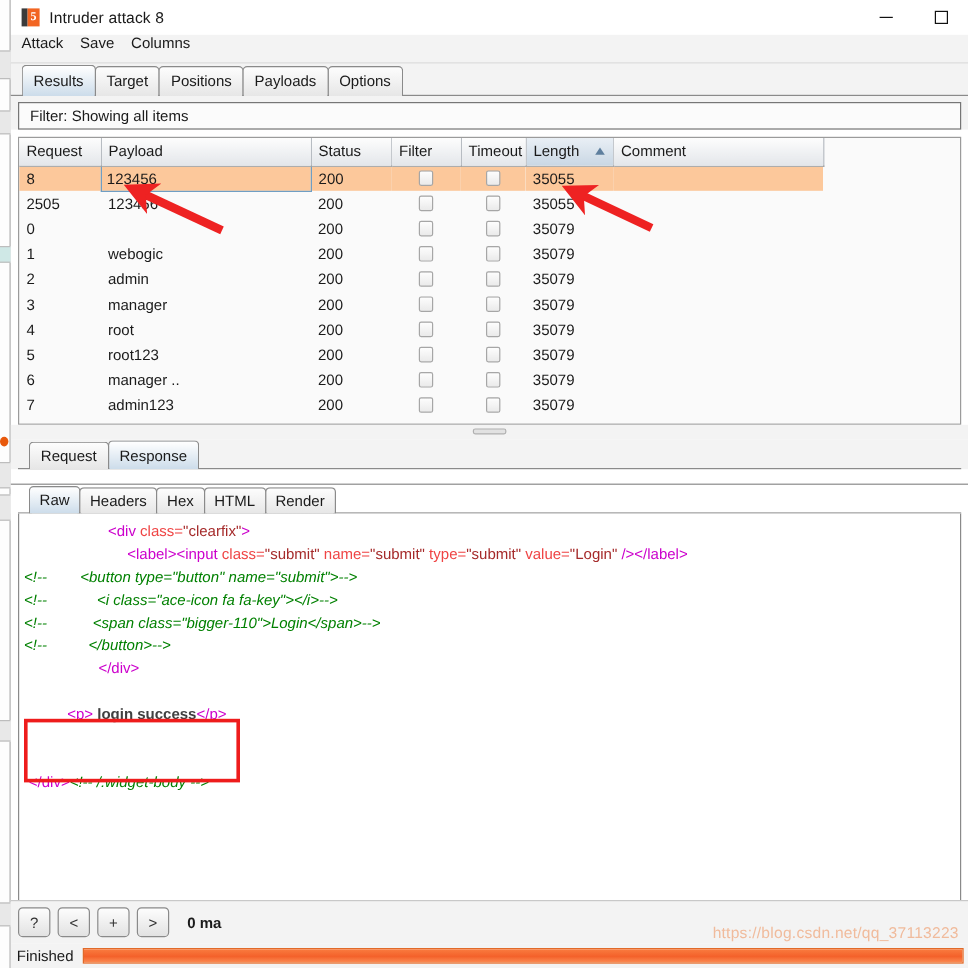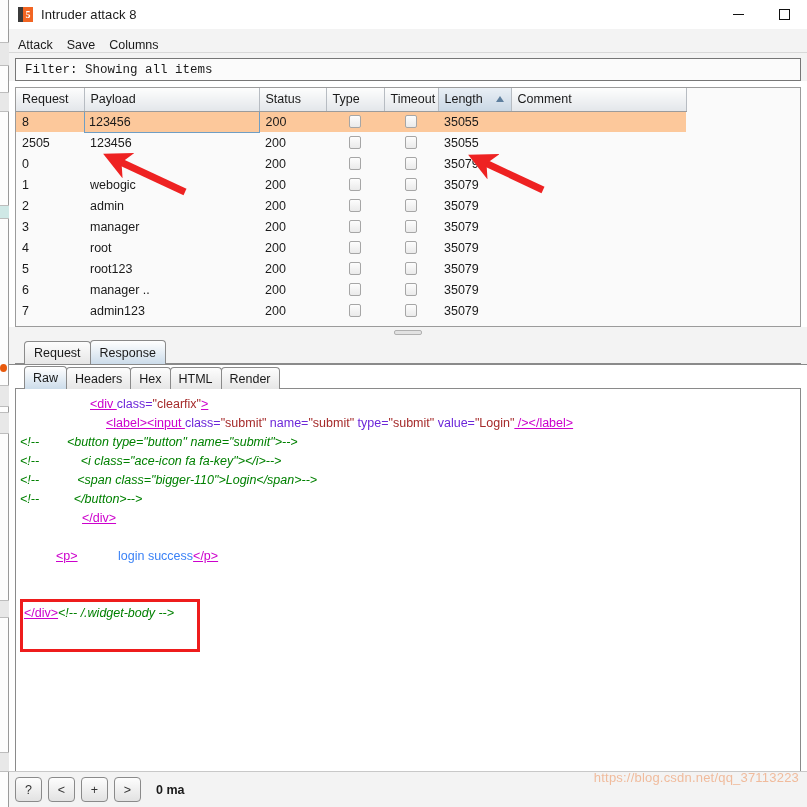--- a/index.html
+++ b/index.html
@@ -94,21 +94,21 @@
   .win-btn .max-glyph {
     display: block; width: 11px; height: 11px;
     border: 1.4px solid #111;
   }
 
   
   .menubar {
     height: 24px;
     background: #f3f3f3;
     border-bottom: 1px solid #d8d8d8;
-    display: flex; align-items: flex-end;
+    display: flex; align-items: flex-start;
     padding-left: 9px;
     flex: none;
   }
   .menu-item {
     font-size: 12.5px; color: #1a1a1a;
     margin-right: 14px;
     cursor: default;
   }
 
   
@@ -155,21 +155,20 @@
   
   .filterbar-wrap { padding: 5px 6px 0 6px; flex: none; background:#f3f3f3; }
   .filterbar {
     height: 23px;
     background: #fbfbfb;
     border: 1px solid #767676;
     display: flex; align-items: center;
     padding-left: 9px;
     font-size: 12.5px; color: #1a1a1a;
     cursor: default;
-    font-family: Liberation Mono, monospace;
   }
 
   
   .table-wrap {
     margin: 6px 6px 0 6px;
     border: 1px solid #9b9b9b;
     background: #fafafa;
     flex: none;
     height: 240px;
     position: relative;
@@ -262,21 +261,21 @@
   .subtabstrip .tab.active { height: 24px; }
 
   .subtabstrip2 {
     height: 25px;
     background: #ffffff;
     display: flex; align-items: flex-end;
     padding-left: 15px;
     position: relative;
     flex: none;
     border-top: 1px solid #8a8a8a;
-    margin-top: 0;
+    margin-top: 12px;
   }
   .subtabstrip2::after {
     content: ""; position: absolute; left: 6px; right: 6px; bottom: 0;
     height: 1px; background: #8a8a8a;
   }
   .subtabstrip2 .tab { font-size: 12.5px; height: 22px; padding: 0 8px; }
   .subtabstrip2 .tab.active { height: 23px; }
 
   
   .code-area {
@@ -290,25 +289,25 @@
     overflow: hidden;
     font-family: "Liberation Sans", sans-serif;
     font-size: 12.5px;
     padding-top: 6px;
   }
   .code-line {
     height: 19px; line-height: 19px;
     white-space: pre;
     padding-left: 4px;
   }
-  .tag   { color: #cc00cc; text-decoration: underline; }
-  .attr  { color: #6d28d9; }
+  .tag   { color: #cc00cc; }
+  .attr  { color: #ef4444; }
   .val   { color: #a52a2a; }
   .cmt   { color: #008000; font-style: italic; }
-  .txt   { color: #3b82f6; font-weight: normal; margin-left: 37px; }
+  .txt   { color: #404040; font-weight: bold; }
 
   
   .overlay {
     position: absolute; left: 0; top: 0;
     width: 807px; height: 807px;
     pointer-events: none;
   }
   .redbox {
     position: absolute;
     border: 3px solid #ee1c1c;
@@ -424,20 +423,27 @@
           </div>
       </div>
     </div>
 
     <div class="menubar">
       <div class="menu-item">Attack</div>
       <div class="menu-item">Save</div>
       <div class="menu-item">Columns</div>
     </div>
 
+    <div class="tabstrip">
+      <div class="tab active">Results</div>
+      <div class="tab">Target</div>
+      <div class="tab">Positions</div>
+      <div class="tab">Payloads</div>
+      <div class="tab">Options</div>
+    </div>
 
     <div class="panel">
 
       <div class="filterbar-wrap">
         <div class="filterbar">Filter: Showing all items</div>
       </div>
 
       <div class="table-wrap">
         <table class="results">
           <colgroup id="results-colgroup">
@@ -447,21 +453,21 @@
               <col style="width: 58px;">
               <col style="width: 54px;">
               <col style="width: 73px;">
               <col style="width: 175px;">
             </colgroup>
           <thead>
               <tr id="results-head">
                 <th><span>Request</span></th>
                 <th><span>Payload</span></th>
                 <th><span>Status</span></th>
-                <th><span>Type</span></th>
+                <th><span>Filter</span></th>
                 <th><span>Timeout</span></th>
                 <th class="sorted"><span>Length</span><span class="sort-arrow"></span></th>
                 <th><span>Comment</span></th>
               </tr>
             </thead>
           <tbody id="results-body">
               <tr class="row-selected">
                 <td>8</td>
                 <td class="payload-cell">123456</td>
                 <td>200</td>
@@ -588,20 +594,26 @@
         </div>
 
       <div class="searchbar">
         <div class="sq-btn">?</div>
         <div class="sq-btn">&lt;</div>
         <div class="sq-btn">+</div>
         <div class="sq-btn">&gt;</div>
         <div class="match-count">0 ma</div>
       </div>
 
+      <div class="statusbar">
+        <div class="status-text">Finished</div>
+        <div class="progress-outer">
+          <div class="progress-fill" id="progress-fill" style="width: 100%;"></div>
+        </div>
+      </div>
 
     </div>
   </div>
 
   <svg class="overlay" id="annot-svg" width="807" height="807" viewBox="0 0 807 807">
       <defs>
         <marker id="arrowhead0" markerWidth="4" markerHeight="4" refX="2.6" refY="2" orient="auto" markerUnits="strokeWidth">
           <path d="M0,0 L4,2 L0,4 L1.1,2 Z" fill="#ee2222"></path>
         </marker>
         <marker id="arrowhead1" markerWidth="4" markerHeight="4" refX="2.6" refY="2" orient="auto" markerUnits="strokeWidth">

